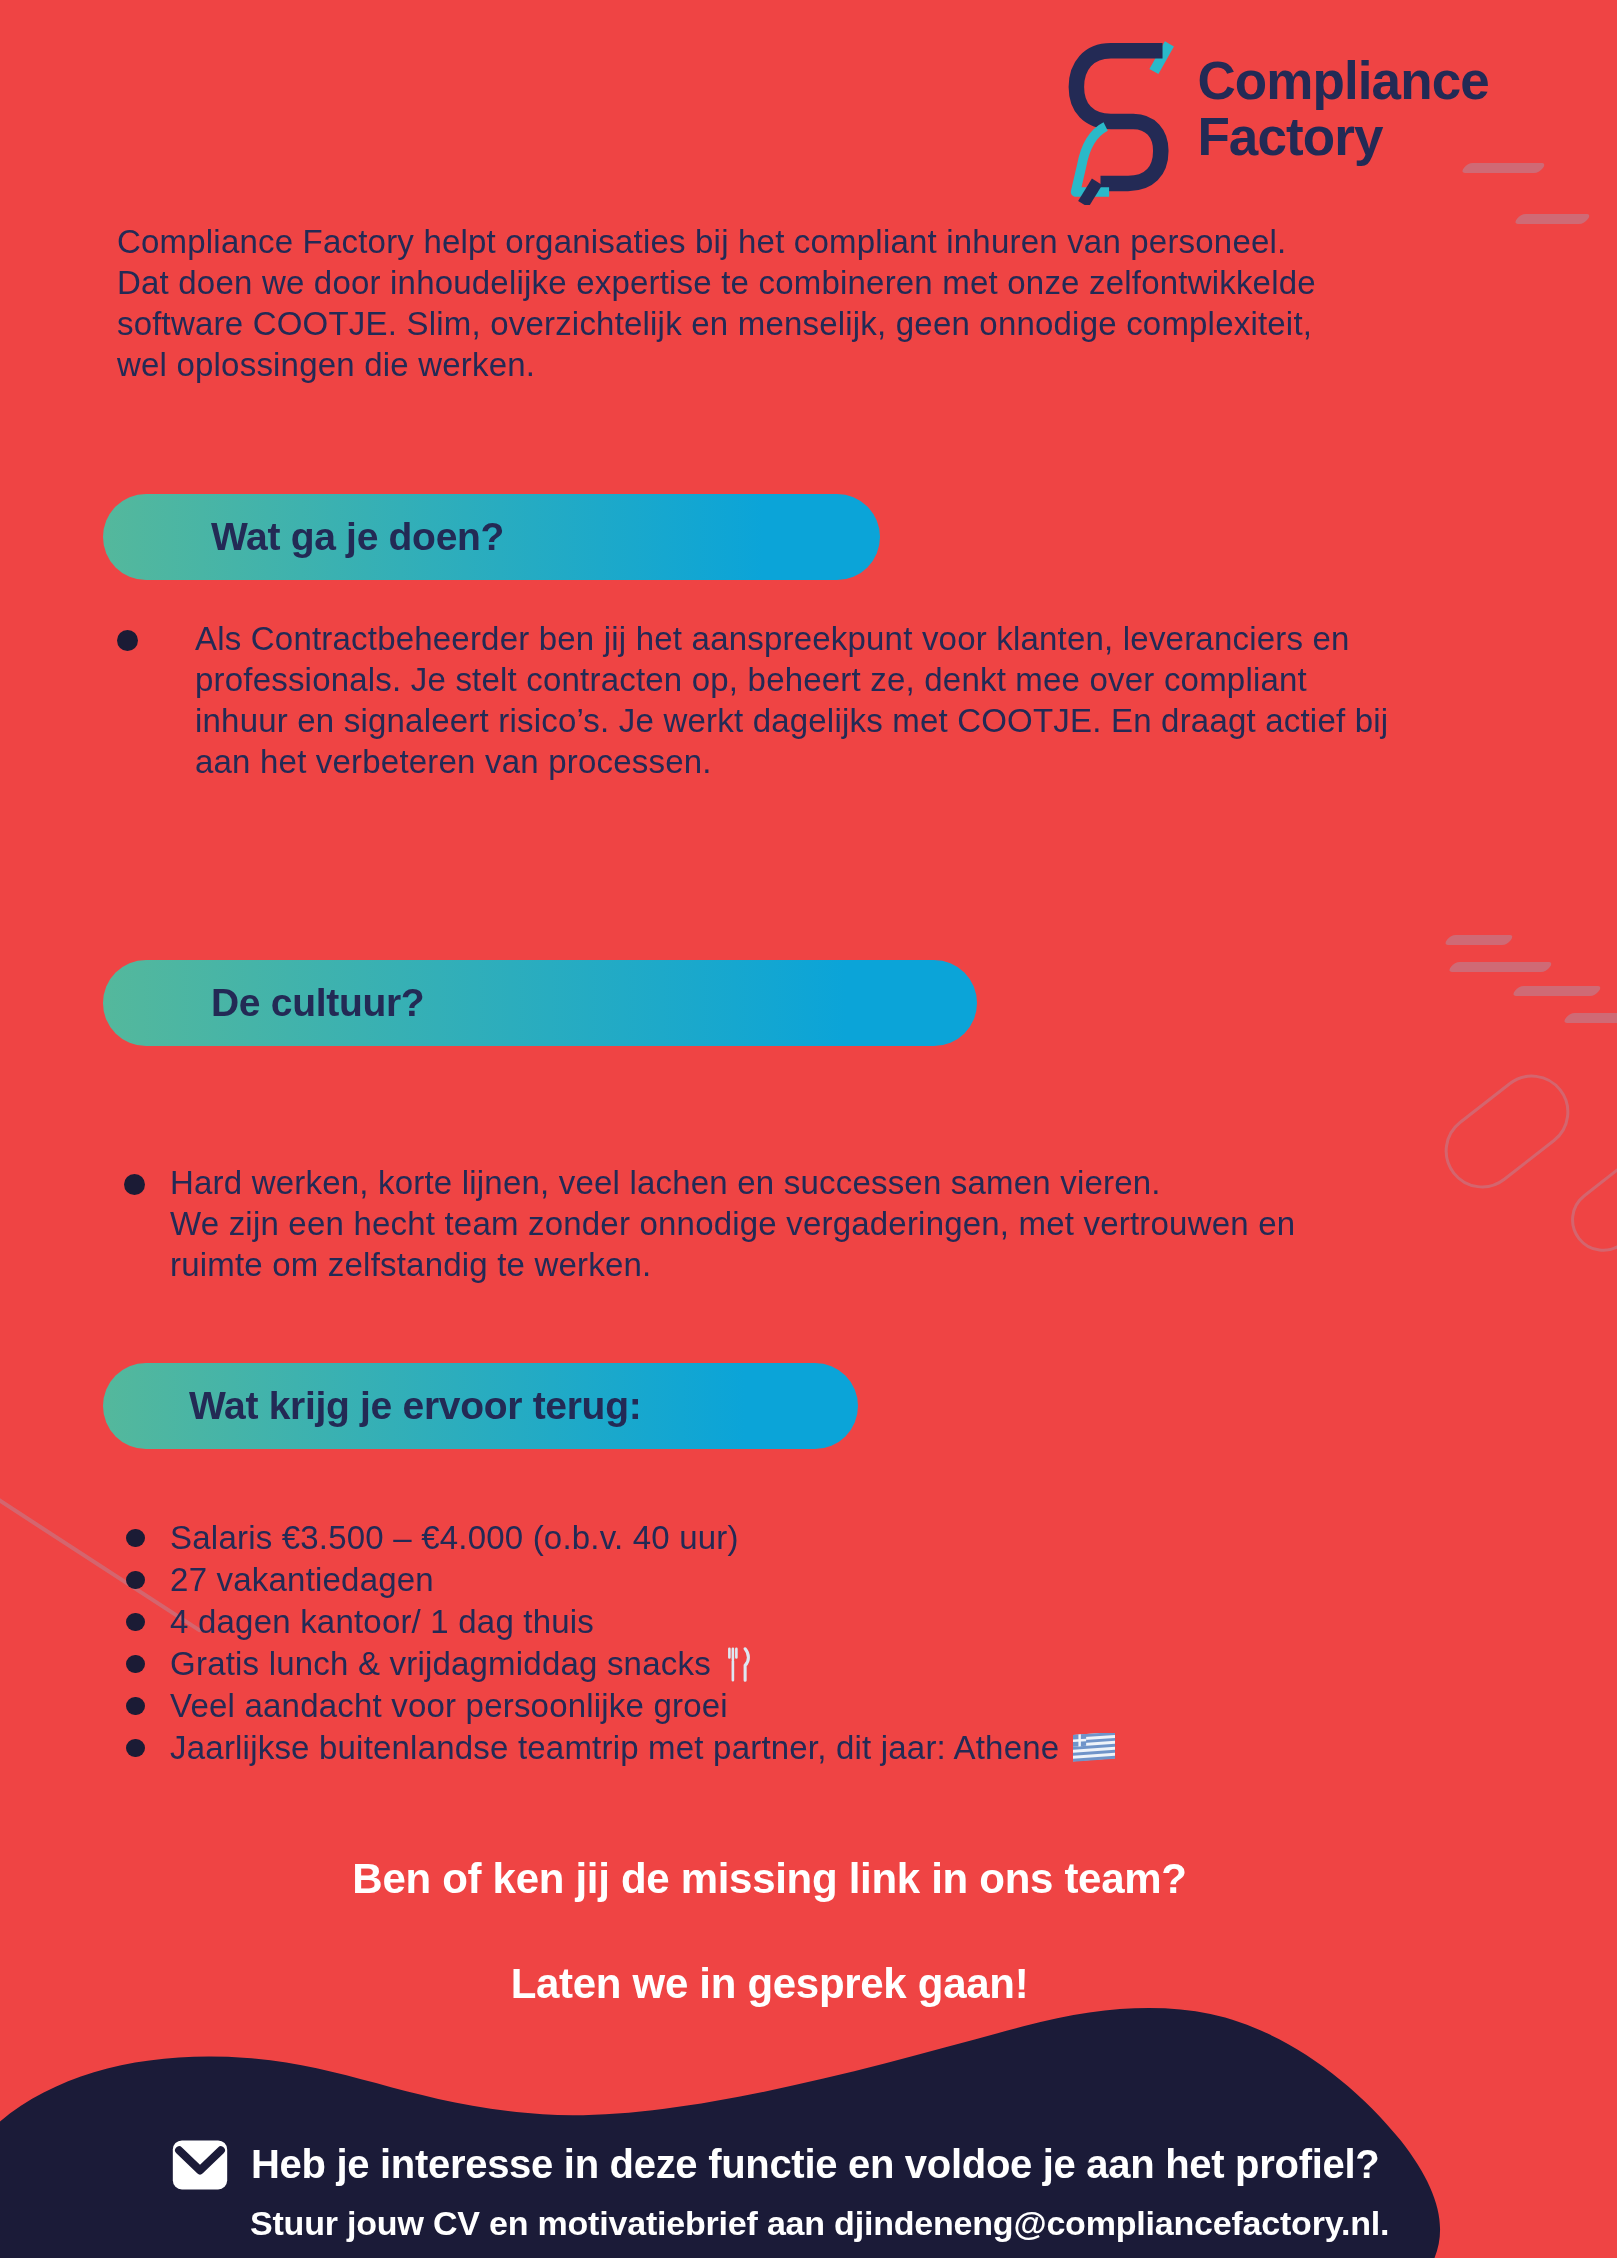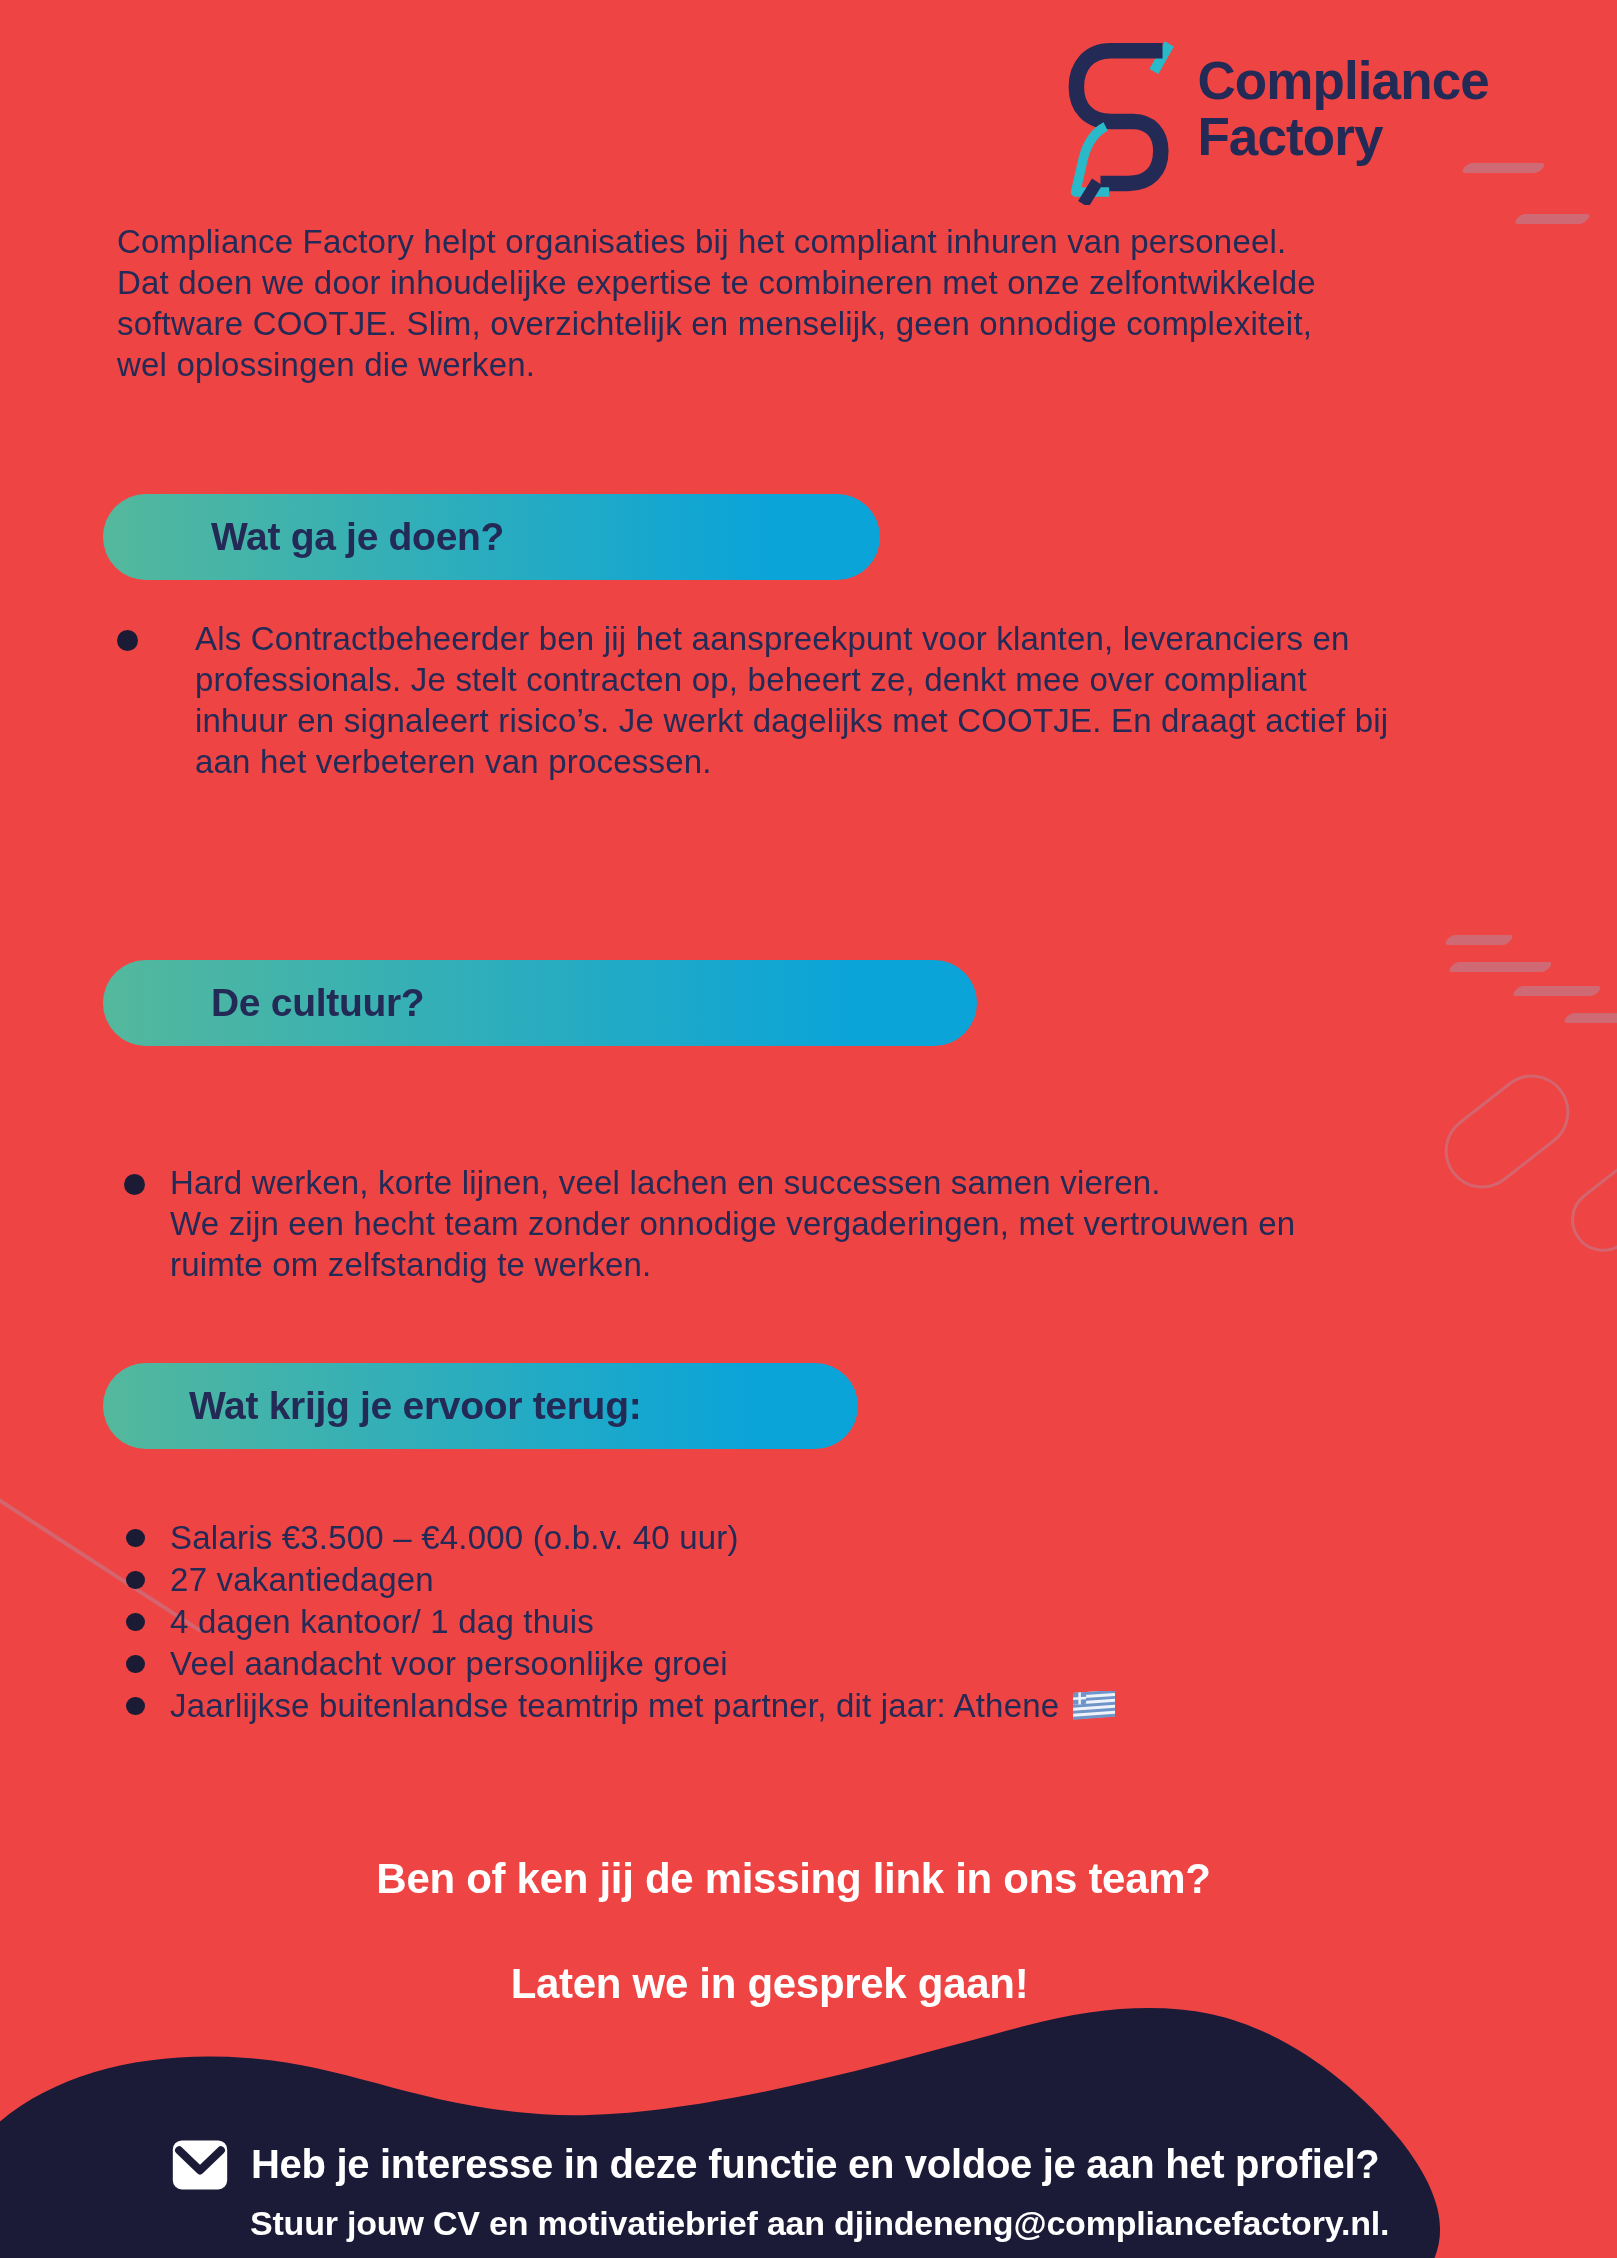--- a/index.html
+++ b/index.html
@@ -45,21 +45,21 @@
   
   .benefits{position:absolute;left:126px;top:1517px;}
   .benefit-row{display:flex;align-items:center;height:42px;}
   .bdot{width:18.5px;height:18.5px;border-radius:50%;background:#1b1b35;
     flex:0 0 18.5px;margin-right:25.6px;}
   .benefit-label{font-size:33px;font-weight:500;letter-spacing:0.2px;}
   .benefit-icon{margin-left:14px;display:inline-flex;}
   
   .cta1,.cta2{position:absolute;left:0;width:1539px;text-align:center;
     color:#ffffff;font-weight:800;letter-spacing:-0.3px;}
-  .cta1{top:1855px;font-size:42px;margin-left:24px;}
+  .cta1{top:1855px;font-size:42px;}
   .cta2{top:1952px;font-size:42px;margin-top:8px;}
   
   .footer-wave{position:absolute;left:0;bottom:0;width:1618px;height:304px;}
   .footer-row{position:absolute;left:170px;top:2135px;display:flex;align-items:center;}
   .envelope{width:60px;height:58px;margin-right:21px;flex:0 0 60px;}
   .footer-q{color:#fff;font-size:40px;font-weight:800;letter-spacing:-0.3px;}
   .footer-i{position:absolute;left:250px;top:2204px;color:#fff;font-size:34px;
     font-weight:700;letter-spacing:-0.2px;}
 </style>
 </head>
@@ -128,20 +128,30 @@
     <div class="benefit-row">
       <span class="bdot"></span>
       <span class="benefit-label">27 vakantiedagen</span>
     </div>
     <div class="benefit-row">
       <span class="bdot"></span>
       <span class="benefit-label">4 dagen kantoor/ 1 dag thuis</span>
     </div>
     <div class="benefit-row">
       <span class="bdot"></span>
+      <span class="benefit-label">Gratis lunch &amp; vrijdagmiddag snacks</span>
+      <span class="benefit-icon">
+        <svg width="28" height="35" viewBox="0 0 32 40">
+          <path d="M9 2 V14 M5 2 V12 M13 2 V12 M9 16 V38" stroke="#dde8f2" stroke-width="3" fill="none" stroke-linecap="round"></path>
+          <path d="M23 2 C28 8 28 16 23 21 L23 38" stroke="#dde8f2" stroke-width="3.5" fill="none" stroke-linecap="round"></path>
+        </svg>
+      </span>
+    </div>
+    <div class="benefit-row">
+      <span class="bdot"></span>
       <span class="benefit-label">Veel aandacht voor persoonlijke groei</span>
     </div>
     <div class="benefit-row">
       <span class="bdot"></span>
       <span class="benefit-label">Jaarlijkse buitenlandse teamtrip met partner, dit jaar: Athene</span>
       <span class="benefit-icon">
         <svg width="42" height="30" viewBox="0 0 48 34">
           <g transform="skewY(-4)">
             <rect x="0" y="2" width="48" height="30" fill="#eef3f9"></rect>
             <rect x="0" y="2" width="48" height="3.4" fill="#6f94c9"></rect>

